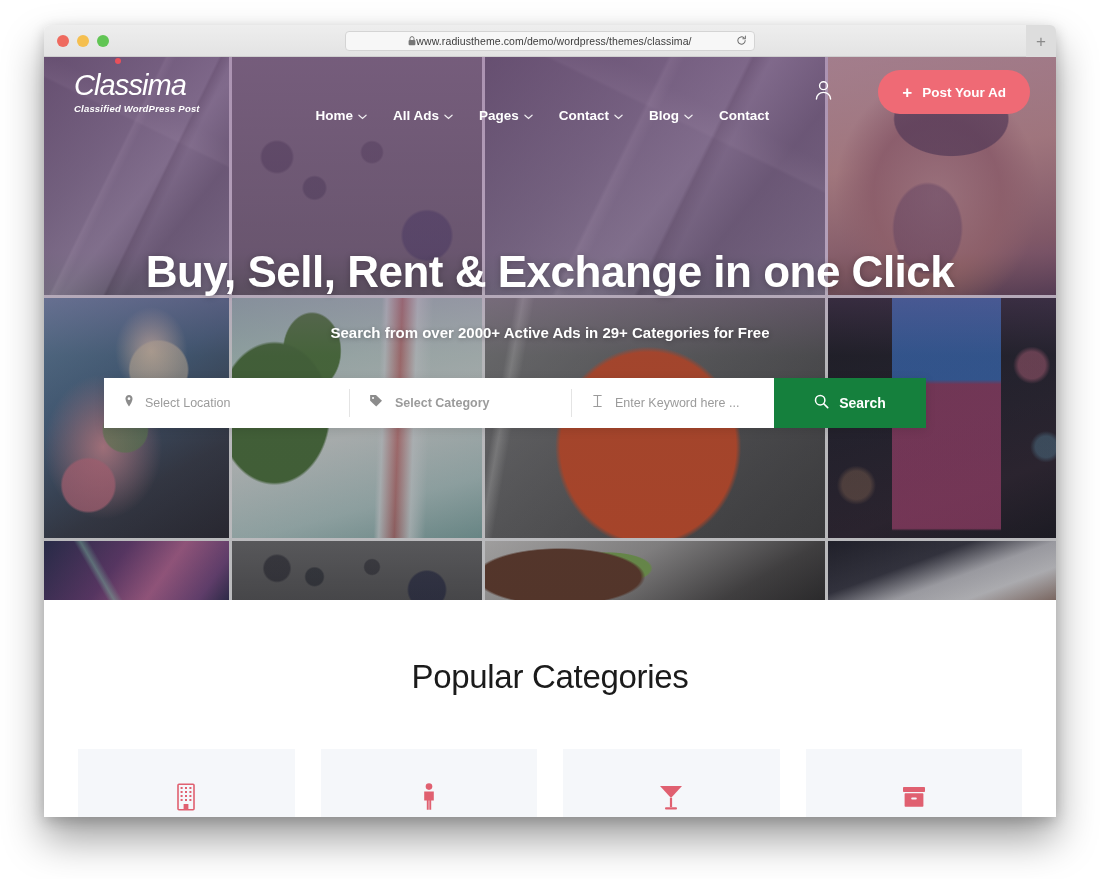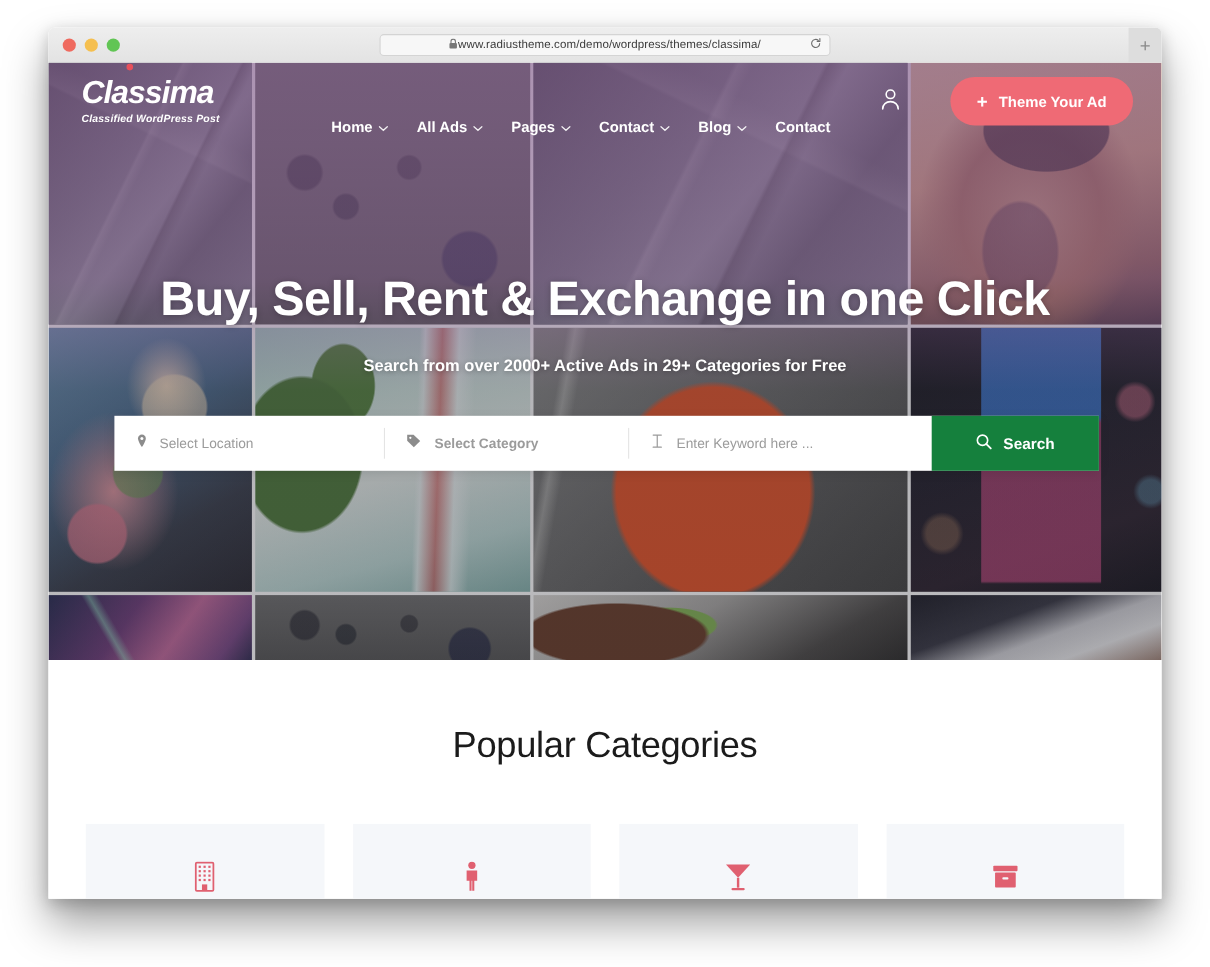--- a/index.html
+++ b/index.html
@@ -229,21 +229,21 @@
     width: 1012px;
     height: 70px;
     display: flex;
     align-items: center;
     padding: 0 26px 0 30px;
     z-index: 6;
   }
   .logo-block { width: 240px; }
   .logo-word {
     font-size: 29px;
-    font-weight: 700;
+    font-weight: 400;
     color: #ffffff;
     letter-spacing: -0.9px;
     font-style: italic;
     line-height: 1;
     position: relative;
     display: inline-block;
   }
   .logo-dot {
     position: absolute;
     width: 6px; height: 6px;
@@ -319,21 +319,21 @@
     font-weight: 700;
     color: #ffffff;
     text-shadow: 0 1px 5px rgba(0,0,0,.3);
   }
 
   
   .search-bar {
     position: absolute;
     left: 60px;
     top: 321px;
-    width: 895px;
+    width: 822px;
     height: 50px;
     background: #ffffff;
     display: flex;
     z-index: 7;
     box-shadow: 0 2px 10px rgba(0,0,0,.10);
   }
   .search-field {
     display: flex;
     align-items: center;
     gap: 11px;
@@ -513,21 +513,21 @@
             <span>
               <svg width="21" height="22" viewBox="0 0 22 23">
                 <circle cx="11" cy="7" r="4.1" fill="none" stroke="#fff" stroke-width="1.5"></circle>
                 <path d="M3.6 21c0-4.2 3.3-7 7.4-7s7.4 2.8 7.4 7" fill="none" stroke="#fff" stroke-width="1.5" stroke-linecap="round"></path>
               </svg>
             </span>
           </div>
 
           <div class="post-ad-btn">
             <span class="plus-glyph">+</span>
-            <span>Theme Your Ad</span>
+            <span>Post Your Ad</span>
           </div>
 
         </div>
       </div>
 
       <div class="hero-copy">
         <div class="hero-title">Buy, Sell, Rent &amp; Exchange in one Click</div>
         <div class="hero-sub">Search from over 2000+ Active Ads in 29+ Categories for Free</div>
       </div>
 

